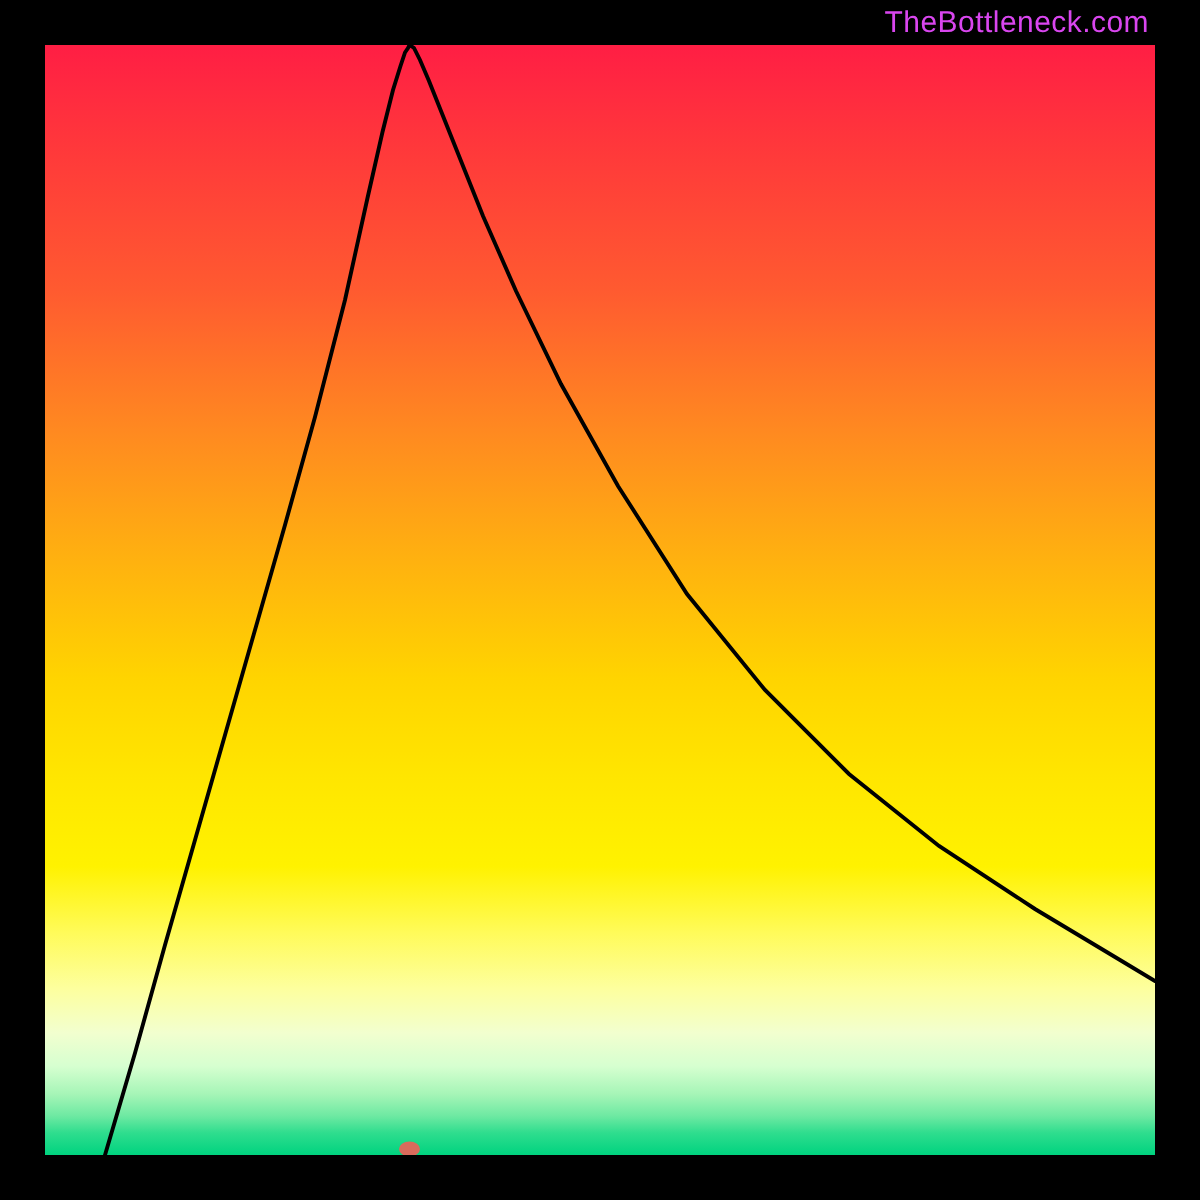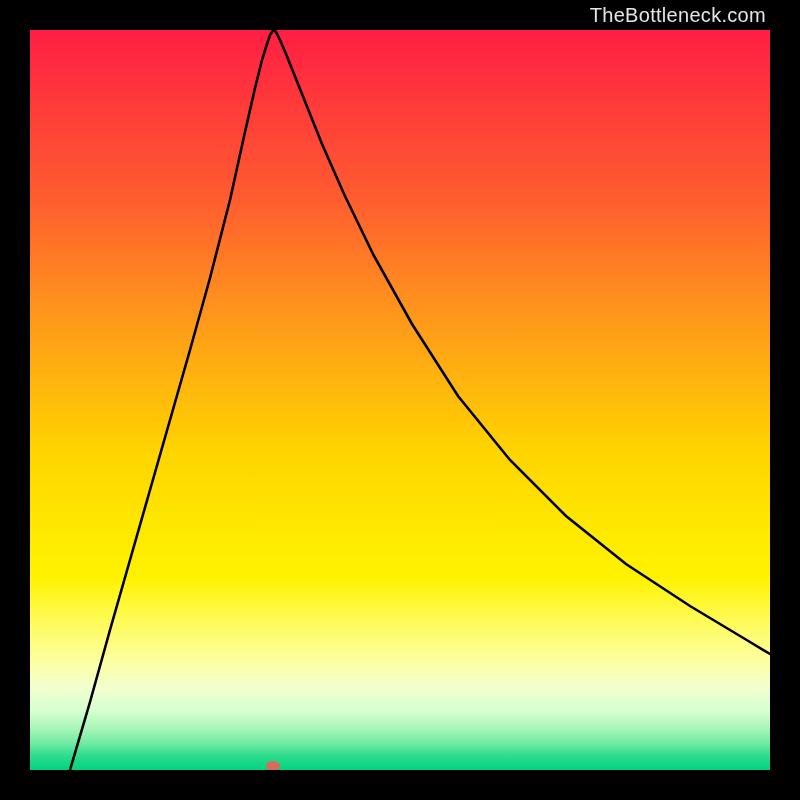--- a/index.html
+++ b/index.html
@@ -51,21 +51,21 @@
   .curve-svg {
     position: absolute;
     inset: 0;
     width: 100%;
     height: 100%;
   }
   .watermark {
     position: absolute;
     top: 4px;
     right: 34px;
-    color: #e5e5e5;
+    color: #d946ef;
     font-size: 20px;
     letter-spacing: 0.3px;
     font-weight: 500;
   }
 </style>
 </head>
 <body>
 
 <div class="frame">
 

